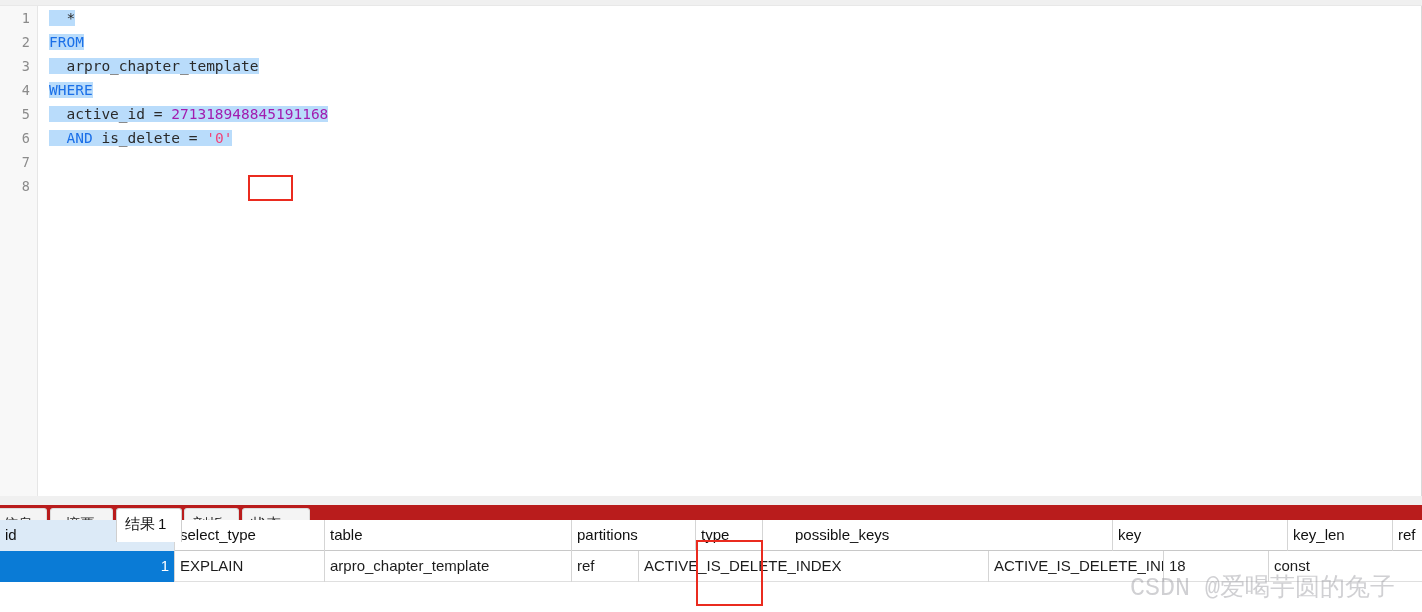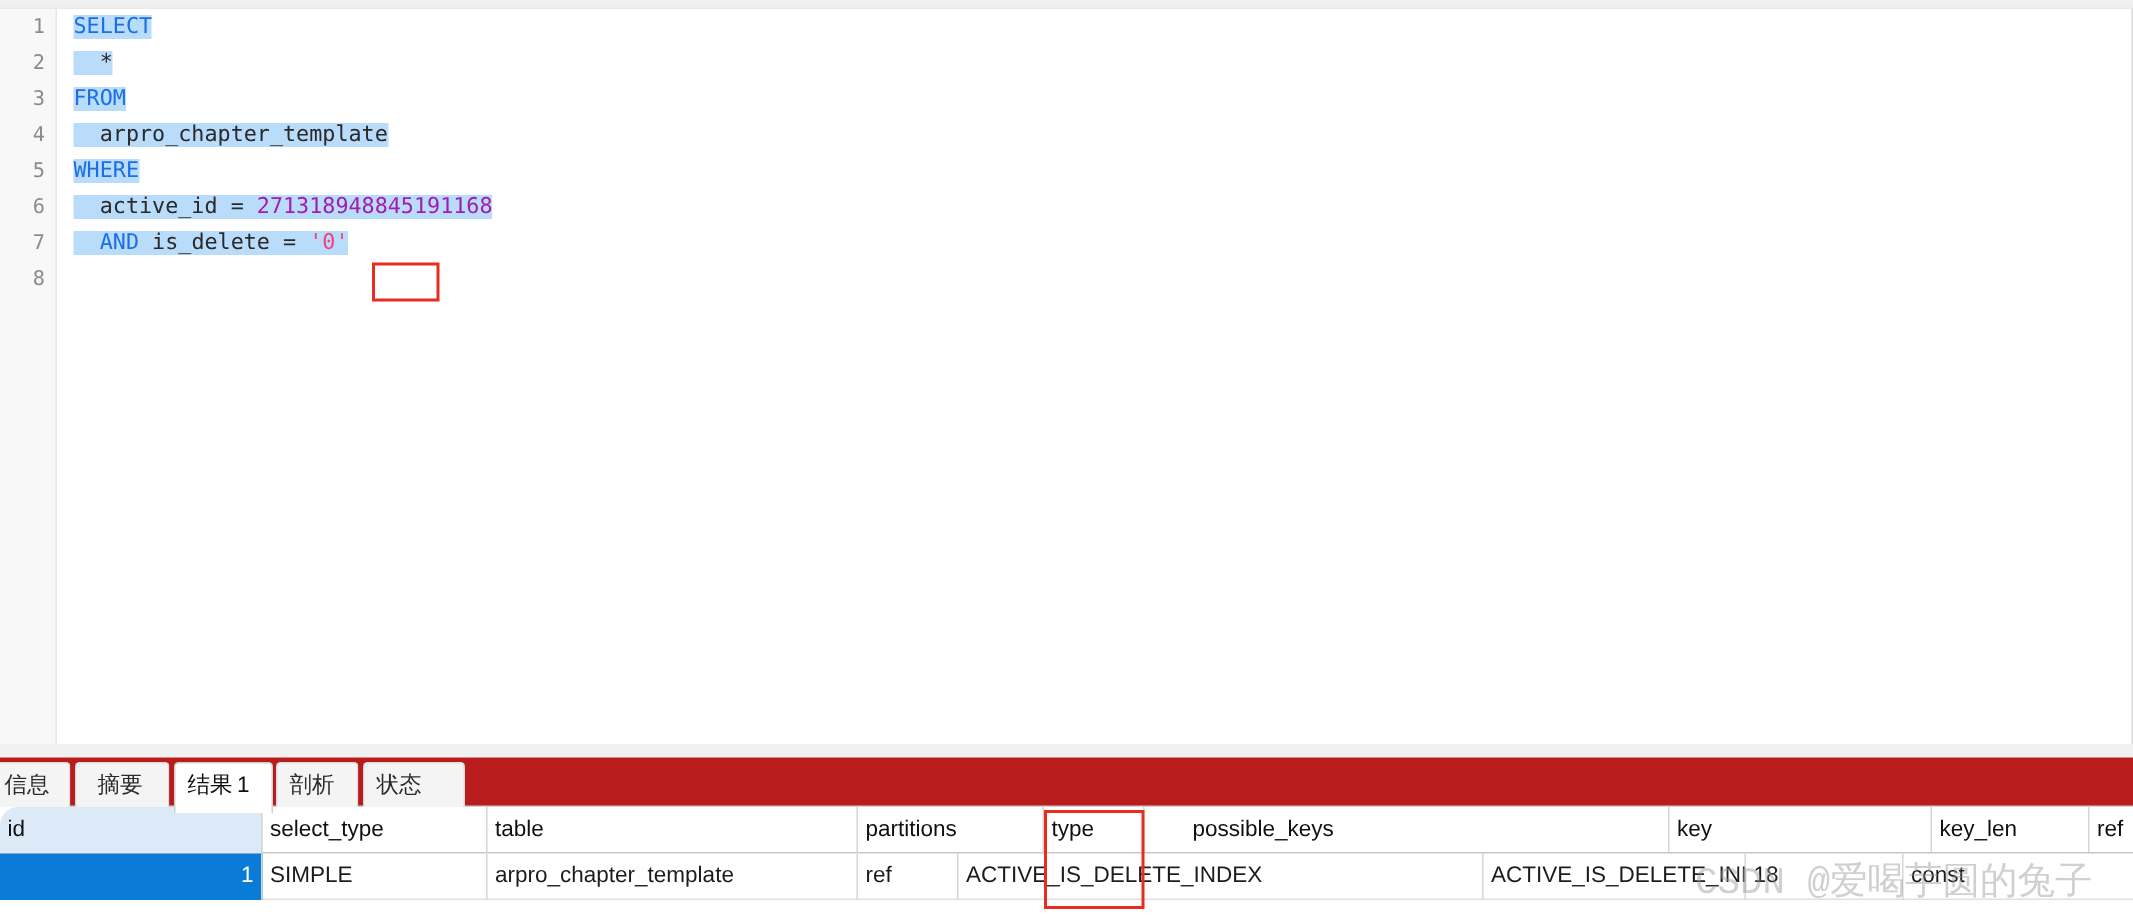--- a/index.html
+++ b/index.html
@@ -119,25 +119,24 @@
     border-color: #cfcfcf;
     color: #101010;
     z-index: 3;
     height: 34px;
   }
   .tab .cnt { margin-left: 3px; }
 
   
   .grid {
     position: absolute;
-    left: 0; top: 538px;
+    left: 0; top: 520px;
     width: 1422px; height: 74px;
     background: #ffffff;
     overflow: hidden;
-    border-radius: 12px;
   }
   .grid-row {
     display: flex;
     height: 31px;
     width: 1560px;
   }
   .grid-row.header {
     background: #ffffff;
     border-bottom: 1px solid #c8c8c8;
   }
@@ -199,21 +198,20 @@
         <div class="gutter-num">1</div>
         <div class="gutter-num">2</div>
         <div class="gutter-num">3</div>
         <div class="gutter-num">4</div>
         <div class="gutter-num">5</div>
         <div class="gutter-num">6</div>
         <div class="gutter-num">7</div>
         <div class="gutter-num">8</div>
       </div>
     <div class="code-area" id="codeArea">
-        <div class="code-line"><span class="seg"><span class="kw">SELECT</span></span></div>
         <div class="code-line"><span class="seg"><span class="plain">  *</span></span></div>
         <div class="code-line"><span class="seg"><span class="kw">FROM</span></span></div>
         <div class="code-line"><span class="seg"><span class="plain">  arpro_chapter_template</span></span></div>
         <div class="code-line"><span class="seg"><span class="kw">WHERE</span></span></div>
         <div class="code-line"><span class="seg"><span class="plain">  active_id = </span><span class="num">271318948845191168</span></span></div>
         <div class="code-line"><span class="seg"><span class="plain">  </span><span class="kw">AND</span><span class="plain"> is_delete = </span><span class="str">'0'</span></span></div>
       </div>
   </div>
   <div class="hl-box-str"></div>
 
@@ -234,21 +232,21 @@
         <div class="cell" style="width: 247px;">table</div>
         <div class="cell" style="width: 124px;">partitions</div>
         <div class="cell" style="width: 67px;">type</div>
         <div class="cell" style="width: 350px; padding-left: 32px;">possible_keys</div>
         <div class="cell" style="width: 175px;">key</div>
         <div class="cell" style="width: 105px;">key_len</div>
         <div class="cell" style="width: 167px;">ref</div>
       </div>
     <div class="grid-row data" id="gridRow0">
         <div class="cell selcell" style="width: 175px;">1</div>
-        <div class="cell" style="width: 150px;">SIMPLE</div>
+        <div class="cell" style="width: 150px;">EXPLAIN</div>
         <div class="cell" style="width: 247px;">arpro_chapter_template</div>
         <div class="cell" style="width: 67px;">ref</div>
         <div class="cell" style="width: 350px;">ACTIVE_IS_DELETE_INDEX</div>
         <div class="cell" style="width: 175px;">ACTIVE_IS_DELETE_INDEX</div>
         <div class="cell" style="width: 105px;">18</div>
         <div class="cell" style="width: 167px;">const</div>
       </div>
   </div>
   <div class="hl-box-type"></div>
 

